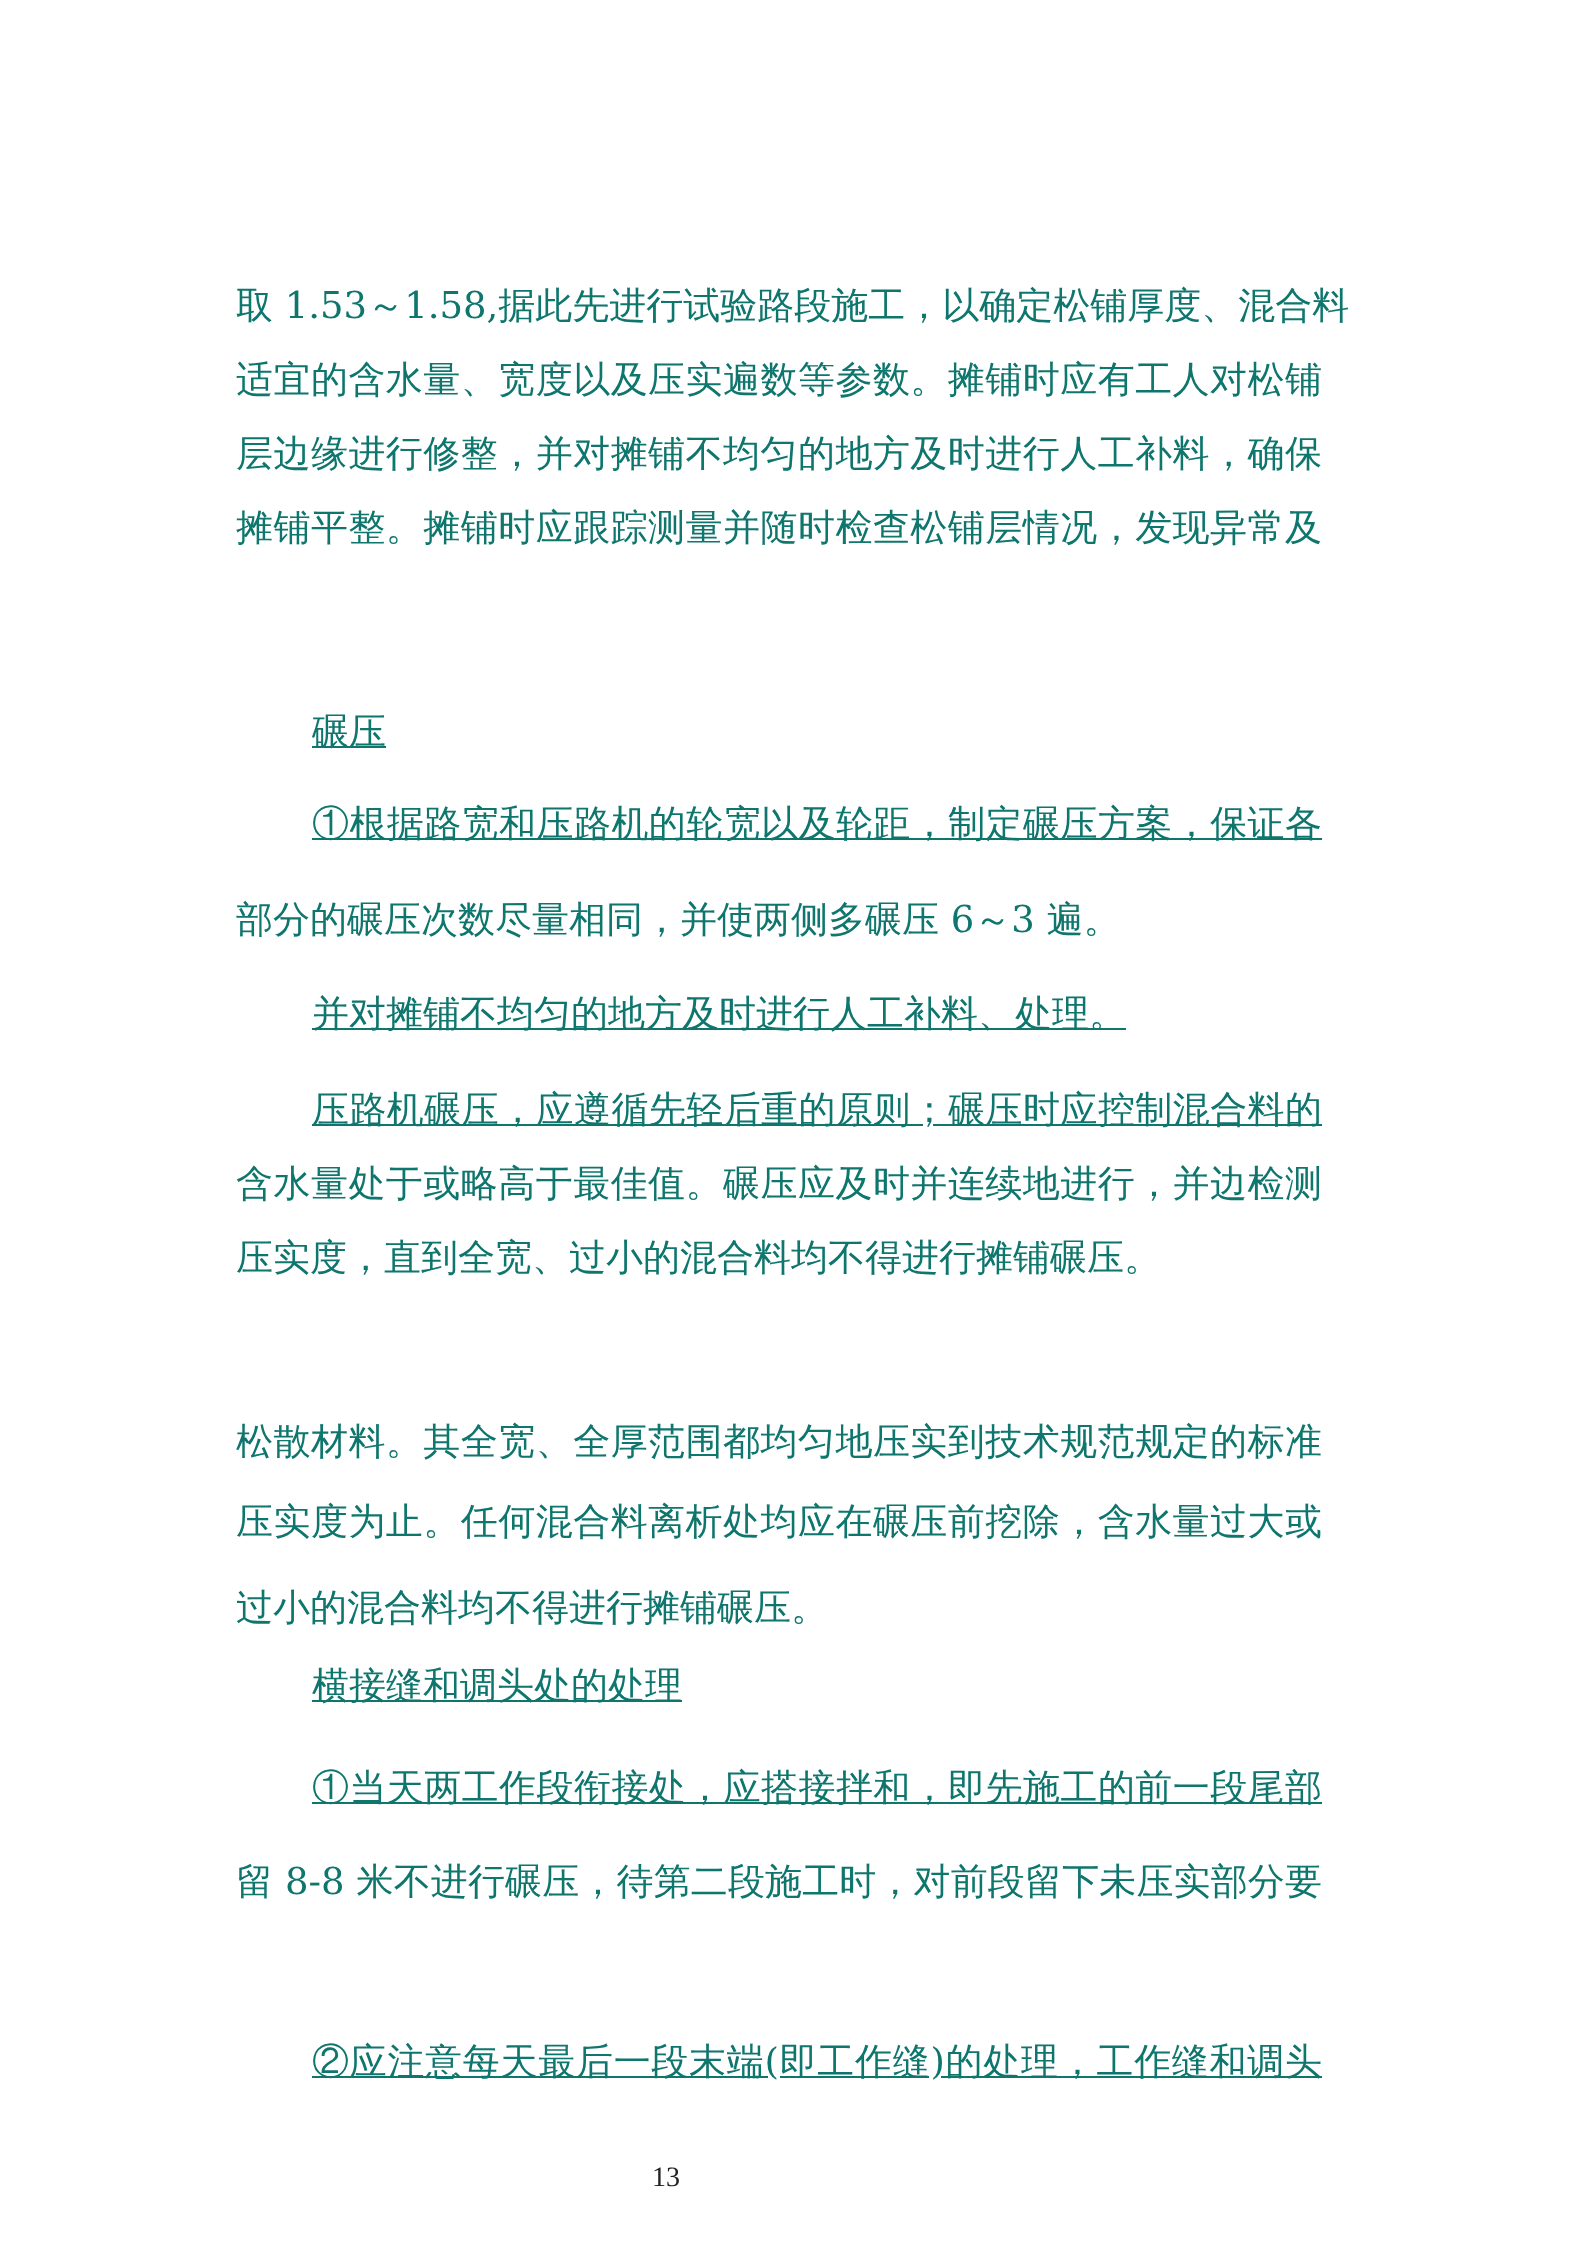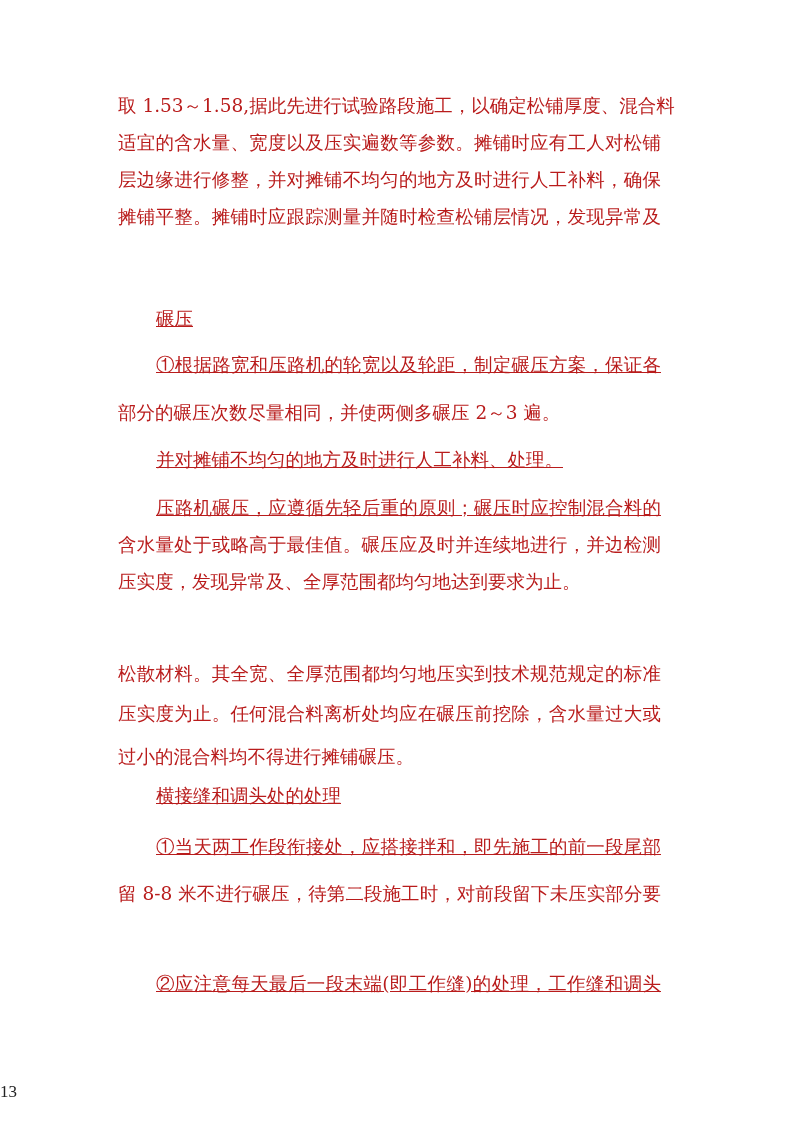--- a/index.html
+++ b/index.html
@@ -5,55 +5,57 @@
   html, body { margin: 0; padding: 0; background: #ffffff; }
   body { width: 793px; height: 1122px; position: relative; overflow: hidden; }
   .page { position: absolute; left: 0; top: 0; width: 793px; height: 1122px; background: #ffffff; }
   .line {
     position: absolute;
     left: 118px;
     width: 543px;
     font-family: "DejaVu Serif", "Liberation Serif", serif;
     font-size: 18.5px;
     line-height: 24px;
-    color: #b91c1c;
+    color: #0f766e;
     white-space: nowrap;
     text-align: justify;
     text-align-last: justify;
+    margin-top: 48px;
   }
   .line.last { text-align-last: left; }
   .line.indent { left: 156px; width: 505px; text-decoration: underline; }
   .page-number {
     position: absolute;
     left: 0; width: 666px;
     top: 1082px;
+    text-align: center;
     font-family: "Liberation Serif", serif;
-    font-size: 17px;
+    font-size: 14px;
     color: #222222;
   }
 </style>
 </head>
 <body>
 
 <div class="page">
   <div class="line" style="top:94px">取 1.53～1.58,据此先进行试验路段施工，以确定松铺厚度、混合料</div>
   <div class="line" style="top:131px">适宜的含水量、宽度以及压实遍数等参数。摊铺时应有工人对松铺</div>
   <div class="line" style="top:168px">层边缘进行修整，并对摊铺不均匀的地方及时进行人工补料，确保</div>
   <div class="line" style="top:205px">摊铺平整。摊铺时应跟踪测量并随时检查松铺层情况，发现异常及</div>
 
   <div class="line indent last" style="top:307px">碾压</div>
 
   <div class="line indent" style="top:353px">①根据路宽和压路机的轮宽以及轮距，制定碾压方案，保证各</div>
-  <div class="line last" style="top:401px">部分的碾压次数尽量相同，并使两侧多碾压 2～3 遍。</div>
+  <div class="line last" style="top:401px">部分的碾压次数尽量相同，并使两侧多碾压 6～3 遍。</div>
 
   <div class="line indent last" style="top:448px">并对摊铺不均匀的地方及时进行人工补料、处理。</div>
 
   <div class="line indent" style="top:496px">压路机碾压，应遵循先轻后重的原则；碾压时应控制混合料的</div>
   <div class="line" style="top:533px">含水量处于或略高于最佳值。碾压应及时并连续地进行，并边检测</div>
-  <div class="line last" style="top:570px">压实度，发现异常及、全厚范围都均匀地达到要求为止。</div>
+  <div class="line last" style="top:570px">压实度，直到全宽、过小的混合料均不得进行摊铺碾压。</div>
 
   <div class="line" style="top:662px">松散材料。其全宽、全厚范围都均匀地压实到技术规范规定的标准</div>
   <div class="line" style="top:702px">压实度为止。任何混合料离析处均应在碾压前挖除，含水量过大或</div>
   <div class="line last" style="top:745px">过小的混合料均不得进行摊铺碾压。</div>
 
   <div class="line indent last" style="top:784px">横接缝和调头处的处理</div>
 
   <div class="line indent" style="top:835px">①当天两工作段衔接处，应搭接拌和，即先施工的前一段尾部</div>
   <div class="line" style="top:882px">留 8-8 米不进行碾压，待第二段施工时，对前段留下未压实部分要</div>
 

